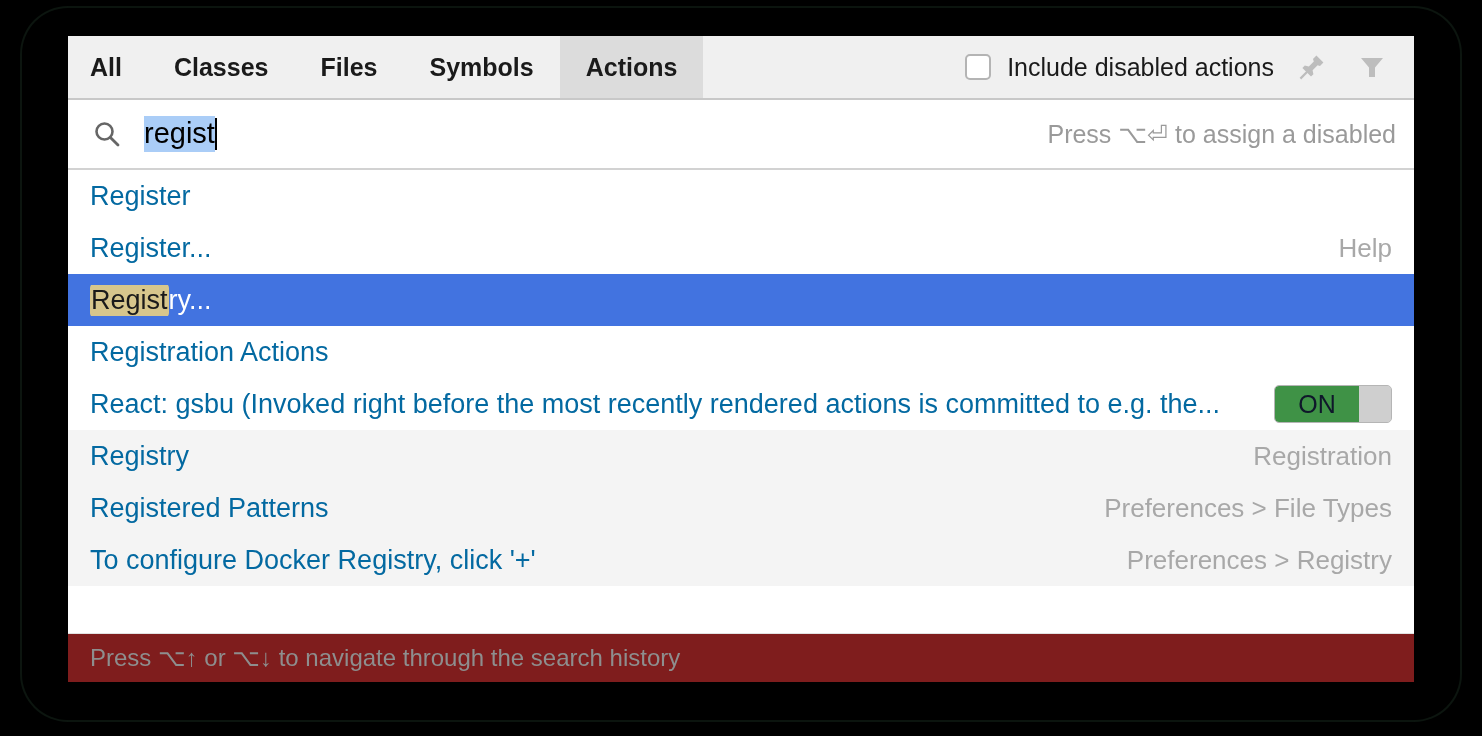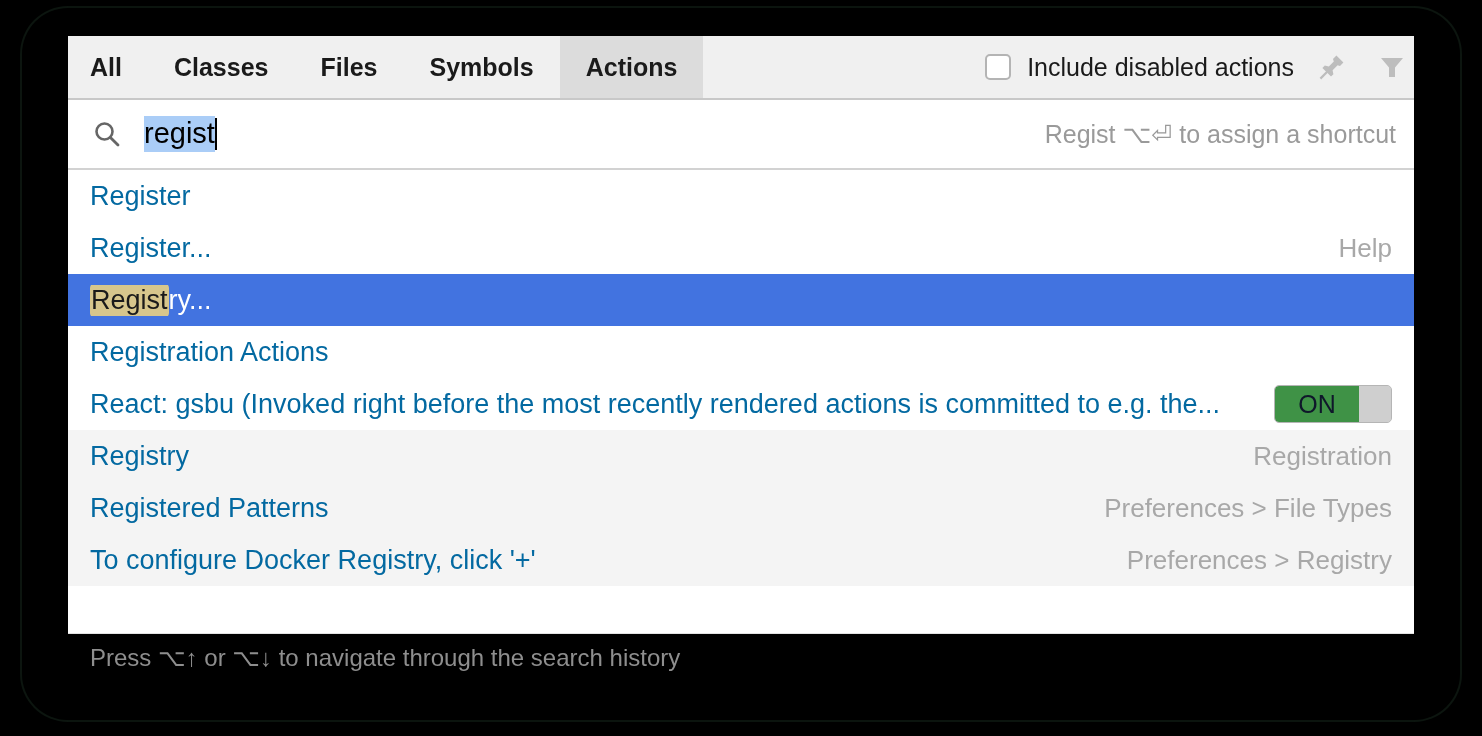--- a/index.html
+++ b/index.html
@@ -68,20 +68,21 @@
   }
   .tab.first { padding-left: 22px; padding-right: 26px; }
   .tab.active {
     background: #dcdcdc;
   }
 
   .header-right {
     margin-left: auto;
     display: flex;
     align-items: center;
+    padding-right: 20px;
   }
   .chk-wrap {
     display: flex;
     align-items: center;
     cursor: default;
   }
   .chk-box {
     width: 26px;
     height: 26px;
     border: 2px solid #b4b4b4;
@@ -224,21 +225,21 @@
     height: 100%;
     background: #cfcfcf;
   }
 
   .filler { flex: 1 1 auto; background: #ffffff; }
 
   
   .footer {
     height: 48px;
     min-height: 48px;
-    background: #000000;
+    background: #7f1d1d;
     border-top: 1px solid #e2e2e2;
     display: flex;
     align-items: center;
     padding-left: 22px;
   }
   .footer-text {
     font-size: 24px;
     color: #8e8e8e;
     white-space: nowrap;
   }
@@ -286,21 +287,21 @@
     <span class="search-icon">
       <svg width="30" height="30" viewBox="0 0 30 30">
         <circle cx="12.5" cy="12.5" r="8" fill="none" stroke="#666666" stroke-width="2.6"></circle>
         <line x1="18.4" y1="18.4" x2="26" y2="26" stroke="#666666" stroke-width="2.8" stroke-linecap="round"></line>
       </svg>
     </span>
     <span class="search-field">
       <span class="search-text">regist</span>
         <span class="caret"></span>
     </span>
-    <span class="search-hint">Regist ⌥⏎ to assign a shortcut</span>
+    <span class="search-hint">Press ⌥⏎ to assign a disabled</span>
   </div>
 
   <div class="results">
 
     <div class="row">
       <span class="row-title">Register</span>
       <span class="row-right"></span>
     </div>
 
     <div class="row">

